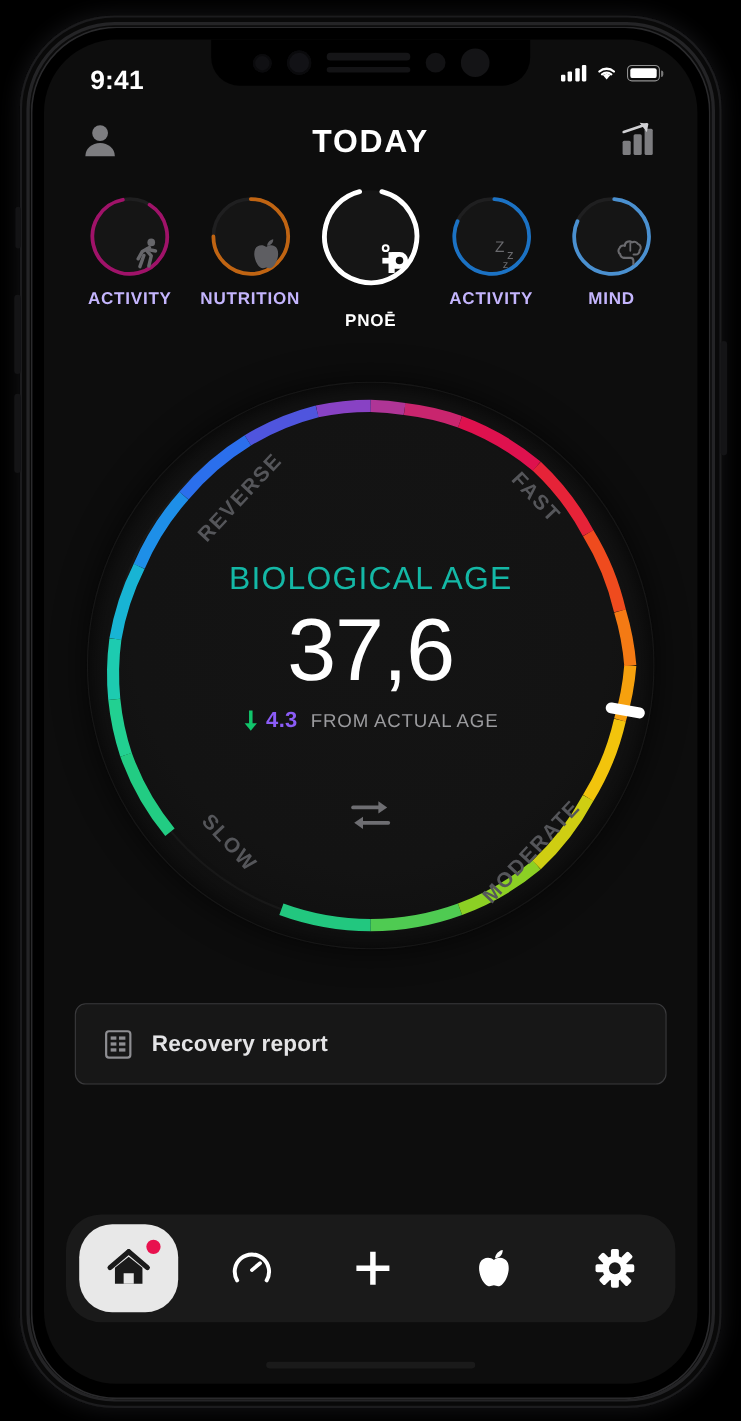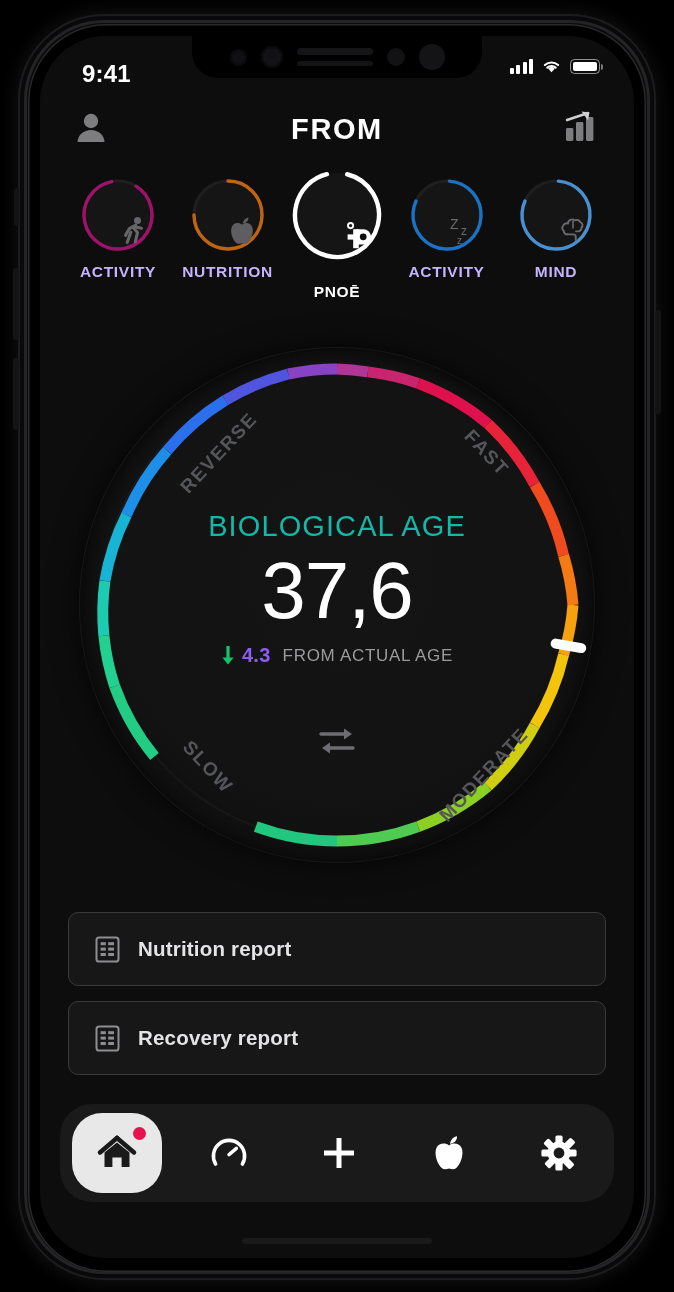--- a/index.html
+++ b/index.html
@@ -471,21 +471,21 @@
       </div>
     </div>
 
     <div class="app-header">
       <div class="hdr-icon">
         <svg width="30" height="32" viewBox="0 0 30 32">
           <circle cx="15" cy="10" r="7.2" fill="#7d7d80"></circle>
           <path d="M1.6 31 a13.4 12 0 0 1 26.8 0 Z" fill="#7d7d80"></path>
         </svg>
       </div>
-      <div class="page-title">FROM</div>
+      <div class="page-title">TODAY</div>
       <div class="hdr-icon">
         <svg width="34" height="32" viewBox="0 0 34 32">
           <rect x="2" y="17" width="7.4" height="13" rx="1.4" fill="#7d7d80"></rect>
           <rect x="12" y="11" width="7.4" height="19" rx="1.4" fill="#7d7d80"></rect>
           <rect x="22" y="6" width="7.4" height="24" rx="1.4" fill="#7d7d80"></rect>
           <path d="M3 9 L24 2" stroke="#cfcfd2" stroke-width="2.4" fill="none" stroke-linecap="round"></path>
           <path d="M17.5 0.6 L25.5 1.6 L24 9.2 Z" fill="#cfcfd2"></path>
         </svg>
       </div>
     </div>
@@ -653,34 +653,20 @@
           <path d="M5 10 H31" stroke="#6e6e72" stroke-width="3.4" fill="none" stroke-linecap="round"></path>
           <path d="M28 4.4 L36 10 L28 15.6 Z" fill="#6e6e72"></path>
           <path d="M37 24 H11" stroke="#6e6e72" stroke-width="3.4" fill="none" stroke-linecap="round"></path>
           <path d="M14 18.4 L6 24 L14 29.6 Z" fill="#6e6e72"></path>
         </svg>
       </div>
     </div>
 
     <div class="reports">
 
-      <div class="report-btn">
-        <span class="report-icon">
-          <svg width="25" height="27" viewBox="0 0 25 27">
-            <rect x="1.5" y="1.5" width="22" height="24" rx="2.6" fill="none" stroke="#8e8e92" stroke-width="2"></rect>
-            <rect x="5.6" y="6.2" width="5.2" height="3" fill="#8e8e92"></rect>
-            <rect x="13.2" y="6.2" width="5.8" height="3" fill="#8e8e92"></rect>
-            <rect x="5.6" y="11.6" width="5.2" height="3" fill="#8e8e92"></rect>
-            <rect x="13.2" y="11.6" width="5.8" height="3" fill="#8e8e92"></rect>
-            <rect x="5.6" y="17" width="5.2" height="3" fill="#8e8e92"></rect>
-            <rect x="13.2" y="17" width="5.8" height="3" fill="#8e8e92"></rect>
-          </svg>
-        </span>
-        <span class="report-text">Nutrition report</span>
-      </div>
 
       <div class="report-btn">
         <span class="report-icon">
           <svg width="25" height="27" viewBox="0 0 25 27">
             <rect x="1.5" y="1.5" width="22" height="24" rx="2.6" fill="none" stroke="#8e8e92" stroke-width="2"></rect>
             <rect x="5.6" y="6.2" width="5.2" height="3" fill="#8e8e92"></rect>
             <rect x="13.2" y="6.2" width="5.8" height="3" fill="#8e8e92"></rect>
             <rect x="5.6" y="11.6" width="5.2" height="3" fill="#8e8e92"></rect>
             <rect x="13.2" y="11.6" width="5.8" height="3" fill="#8e8e92"></rect>
             <rect x="5.6" y="17" width="5.2" height="3" fill="#8e8e92"></rect>

